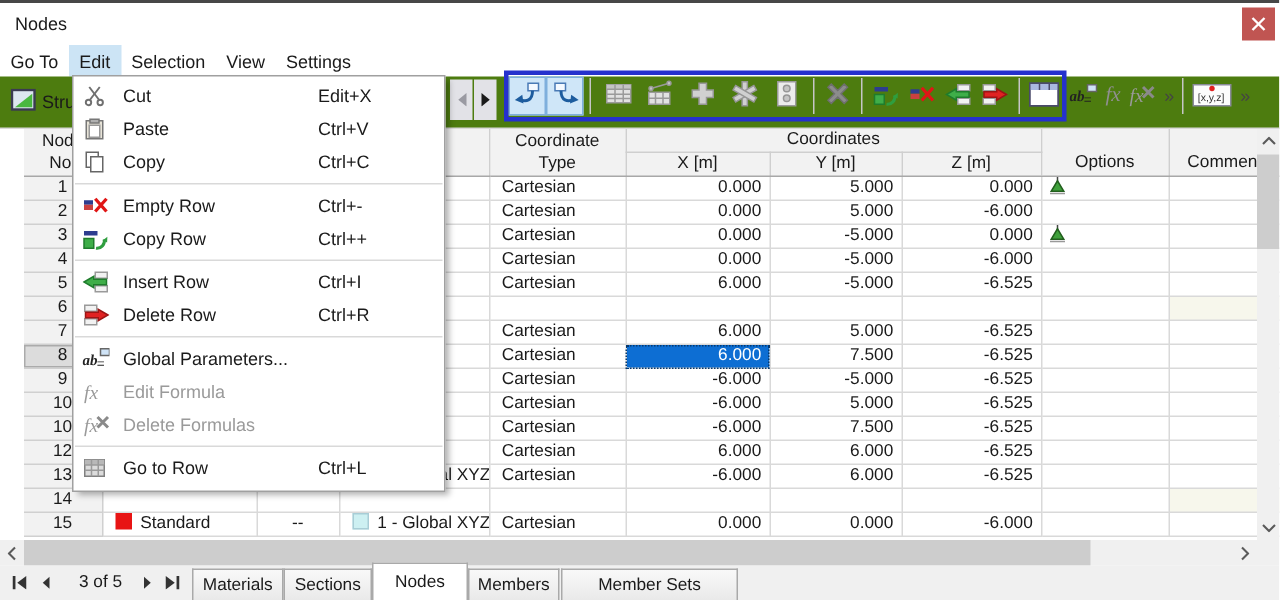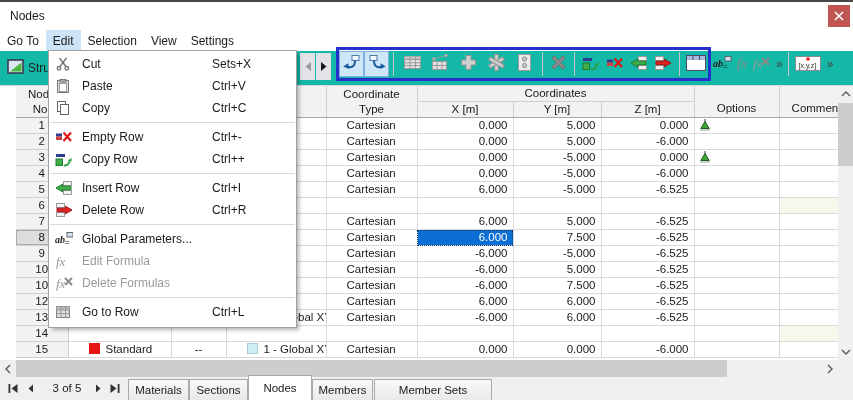--- a/index.html
+++ b/index.html
@@ -5,21 +5,21 @@
 *{margin:0;padding:0;box-sizing:border-box}
 body{width:853px;height:400px;font-family:"Liberation Sans",sans-serif;font-size:12px;color:#1a1a1a;background:#fff;overflow:hidden}
 .win{position:relative;width:853px;height:400px;background:#fff;overflow:hidden}
 .topline{position:absolute;left:0;top:0;width:100%;height:2px;background:#474747}
 .titlebar{position:absolute;left:0;top:2px;width:100%;height:28px;background:#fff}
 .title{position:absolute;left:10px;top:7px}
 .closebtn{position:absolute;right:3px;top:3px;width:22px;height:22px;display:flex;align-items:center;justify-content:center}
 .menubar{position:absolute;left:0;top:30px;width:100%;height:21px;background:#fff;display:flex;align-items:stretch}
 .menubar .mi{padding:0 7px;display:flex;align-items:center;cursor:default}
 .menubar .mi.active{background:#cce4f5}
-.toolbar{position:absolute;left:0;top:51px;width:100%;height:35px;background:#14b8a6;border-bottom:1px solid #d9d9d9}
+.toolbar{position:absolute;left:0;top:51px;width:100%;height:35px;background:#4d7c0f;border-bottom:1px solid #d9d9d9}
 .strubtn{position:absolute;left:7px;top:5px;height:24px;display:flex;align-items:center}
 .strulabel{margin-left:4px}
 .navbtns{position:absolute;left:300px;top:2px;display:flex}
 .navbtn{width:15px;height:27px;background:#e2e2e7;display:flex;align-items:center;justify-content:center;margin-right:1px}
 .hlbox{position:absolute;left:336px;top:47px;width:375px;height:34px;border:3px solid #2531cd;z-index:10;pointer-events:none}
 .boxicons{position:absolute;left:339px;top:50px;height:28px;display:flex;align-items:center;z-index:5}
 .tbtn{display:flex;align-items:center;justify-content:center}
 .tbtn.tog{width:25px;height:26px;background:#cfe6f8;border:1px solid #7fafdc}
 .tbtn.g1{width:21px;margin:0 3.5px}
 .tbtn.gx{width:21px;margin:0 1px}
@@ -33,21 +33,21 @@
 .tablewrap{position:absolute;left:16px;top:86px}
 table.grid{border-collapse:collapse;table-layout:fixed;width:838px;font-size:11.5px}
 .grid th,.grid td{border:1px solid #d9d9d9;border-top:none;border-left:none;height:15px;line-height:15px;font-weight:normal;overflow:hidden;white-space:nowrap;padding:0}
 .grid thead th{background:#f2f2f2;border-color:#cfcfcf;text-align:center;line-height:15px}
 .grid thead tr.h2 th{border-bottom-color:#a8a8a8}
 .grid thead th.span2{border-bottom-color:#a8a8a8}
 .grid thead th.vb{vertical-align:bottom;padding-bottom:1px}
 .grid td.rowno{background:#f2f2f2;text-align:center;border-color:#d0d0d0}
 .grid td.rowno.cur{background:#dcdcdc;box-shadow:inset 0 0 0 1px #ababab}
 .grid td.num{text-align:right;padding-right:5px}
-.grid td.lt{text-align:left;padding-left:20px}
+.grid td.lt{text-align:left;padding-left:8px}
 .grid td.ctr{text-align:center}
 .grid td.sel{background:#0d6ed3;color:#fff;outline:1px dotted #05386e;outline-offset:-1px}
 .grid td.cream{background:#f7f7ec}
 .grid td.opt{padding-left:4px;text-align:left}
 .grid td.opt svg{vertical-align:middle;margin-top:-2px}
 .sqr{display:inline-block;width:11px;height:11px;margin:0 6px -1px 0}
 .sqr.red{background:#e81414}
 .sqr.cyan{background:#cdf0f2;border:1px solid #a8cdd6}
 .vscroll{position:absolute;left:838px;top:86px;width:15px;height:274px;background:#f0f0f0}
 .vsbtn{position:absolute;left:0;width:15px;height:16px;display:flex;align-items:center;justify-content:center}
@@ -531,21 +531,21 @@
           <svg width="16" height="16">
             <g stroke="#707070" stroke-width="1.3" fill="none">
               <path d="M4.5 2 L11 10.5"></path>
               <path d="M11.5 2 L5 10.5"></path>
               <circle cx="4" cy="12.3" r="1.8"></circle>
               <circle cx="11.8" cy="12.3" r="1.8"></circle>
             </g>
           </svg>
         </span>
         <span class="mlabel">Cut</span>
-        <span class="mshort">Sets+X</span>
+        <span class="mshort">Edit+X</span>
       </div>
       <div class="mitem">
         <span class="micon">
           <svg width="16" height="16">
             <rect x="2.5" y="2.5" width="11" height="12" fill="#e8e4d8" stroke="#777"></rect>
             <rect x="5" y="1.5" width="6" height="2.5" fill="#b0b0b0" stroke="#777"></rect>
             <rect x="4.5" y="5.5" width="7" height="8" fill="#fff" stroke="#999"></rect>
           </svg>
         </span>
         <span class="mlabel">Paste</span>

